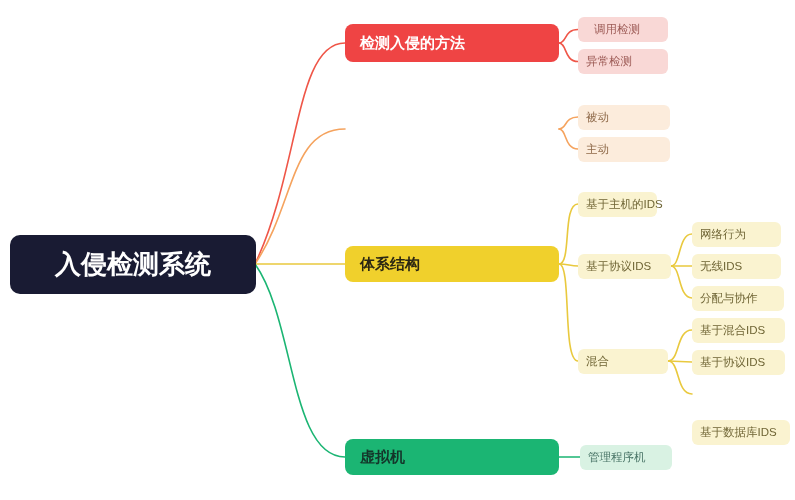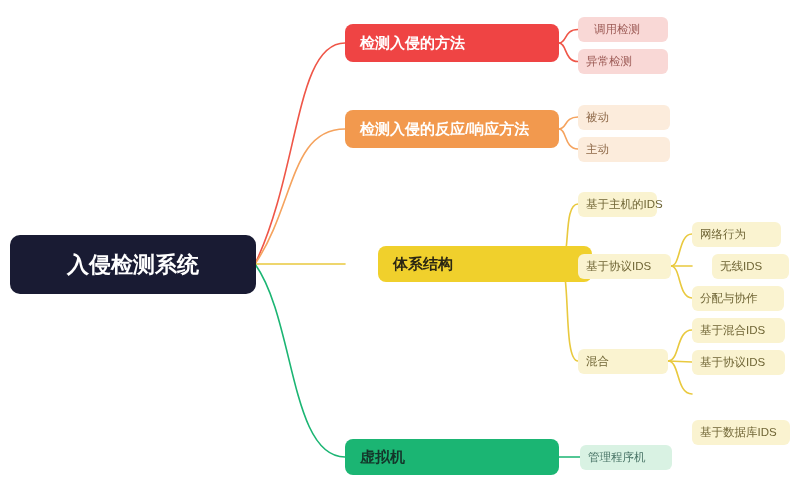--- a/index.html
+++ b/index.html
@@ -22,36 +22,36 @@
     position: absolute;
     white-space: nowrap;
     cursor: default;
   }
   .node-root {
     left: 10px; top: 235px;
     width: 246px; height: 59px;
     background: #191b33;
     border-radius: 10px;
     color: #ffffff;
-    font-size: 22px;
+    font-size: 26px;
     font-weight: bold;
     line-height: 59px;
     text-align: center;
   }
   .node-l1 {
     left: 345px;
     width: 214px;
     border-radius: 8px;
     font-size: 15px;
     font-weight: bold;
     padding-left: 15px;
   }
   .b-red    { top: 24px;  height: 38px; line-height: 38px; background: #ef4444; color: #ffffff; }
   .b-orange { top: 110px; height: 38px; line-height: 38px; background: #f2994e; color: #ffffff; }
-  .b-yellow { top: 246px; height: 36px; line-height: 36px; background: #f0d02c; color: #2b2713; margin-left: 33px; }
+  .b-yellow { top: 246px; height: 36px; line-height: 36px; background: #f0d02c; color: #2b2713; }
   .b-green  { top: 439px; height: 36px; line-height: 36px; background: #1bb573; color: #14352a; }
   .node-sm {
     height: 25px;
     line-height: 25px;
     border-radius: 6px;
     font-size: 11.5px;
     padding-left: 8px;
   }
   .c-pink   { background: #f9d8d6; color: #9c5a55; }
   .c-peach  { background: #fcecdc; color: #8f6a4a; }
@@ -87,36 +87,35 @@
     <path stroke="#e9c93e" d="M668,361 C680,361 676,330 692,330"></path>
     <path stroke="#e9c93e" d="M668,361 L692,362"></path>
     <path stroke="#e9c93e" d="M668,361 C680,361 676,394 692,394"></path>
 
     <path stroke="#1bb573" d="M559,457 L580,457"></path>
   </svg>
 
   <div class="node node-root">入侵检测系统</div>
 
   <div class="node node-l1 b-red">检测入侵的方法</div>
-  <div class="node node-l1 b-orange">检测入侵的反应/响应方法</div>
   <div class="node node-l1 b-yellow">体系结构</div>
   <div class="node node-l1 b-green">虚拟机</div>
 
   <div class="node node-sm c-pink" style="left:578px; top:17px; width:90px;padding-left:16px;">调用检测</div>
   <div class="node node-sm c-pink" style="left:578px; top:49px; width:90px;">异常检测</div>
 
   <div class="node node-sm c-peach" style="left:578px; top:105px; width:92px;">被动</div>
   <div class="node node-sm c-peach" style="left:578px; top:137px; width:92px;">主动</div>
 
   <div class="node node-sm c-lemon" style="left:578px; top:192px; width:79px;">基于主机的IDS</div>
   <div class="node node-sm c-lemon" style="left:578px; top:254px; width:93px;">基于协议IDS</div>
   <div class="node node-sm c-lemon" style="left:578px; top:349px; width:90px;">混合</div>
 
   <div class="node node-sm c-lemon" style="left:692px; top:222px; width:89px;">网络行为</div>
-  <div class="node node-sm c-lemon" style="left:712px; top:254px; width:77px;">无线IDS</div>
+  <div class="node node-sm c-lemon" style="left:692px; top:254px; width:89px;">无线IDS</div>
   <div class="node node-sm c-lemon" style="left:692px; top:286px; width:92px;">分配与协作</div>
 
   <div class="node node-sm c-lemon" style="left:692px; top:318px; width:93px;">基于混合IDS</div>
   <div class="node node-sm c-lemon" style="left:692px; top:350px; width:93px;">基于协议IDS</div>
   <div class="node node-sm c-lemon" style="left:692px; top:382px; width:98px;margin-top:38px;">基于数据库IDS</div>
 
   <div class="node node-sm c-mint" style="left:580px; top:445px; width:92px;">管理程序机</div>
 
 </div>
 

